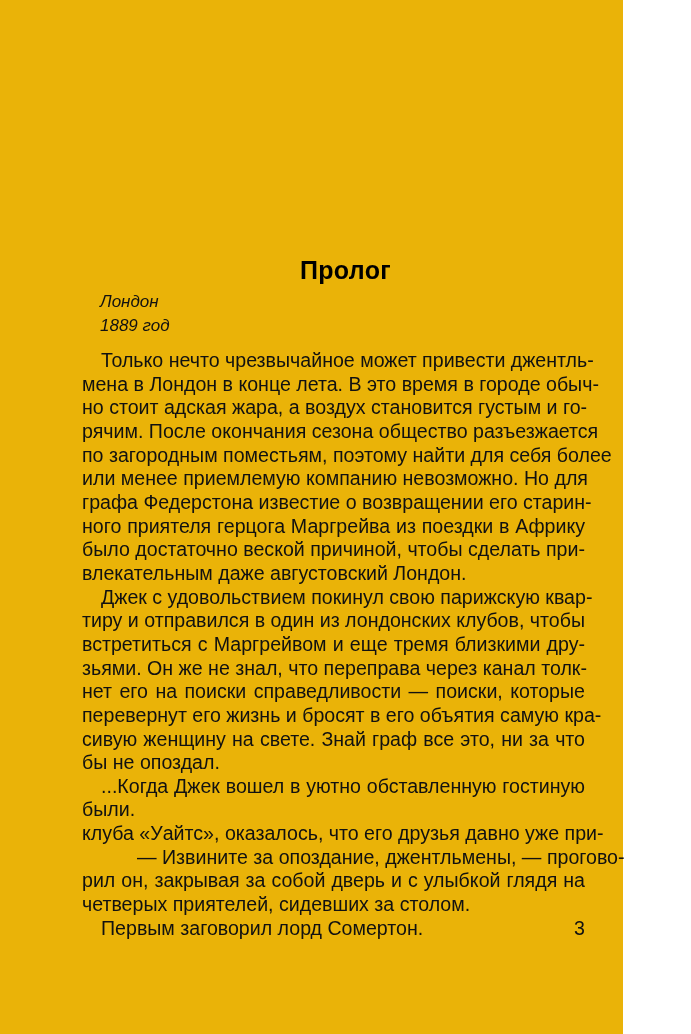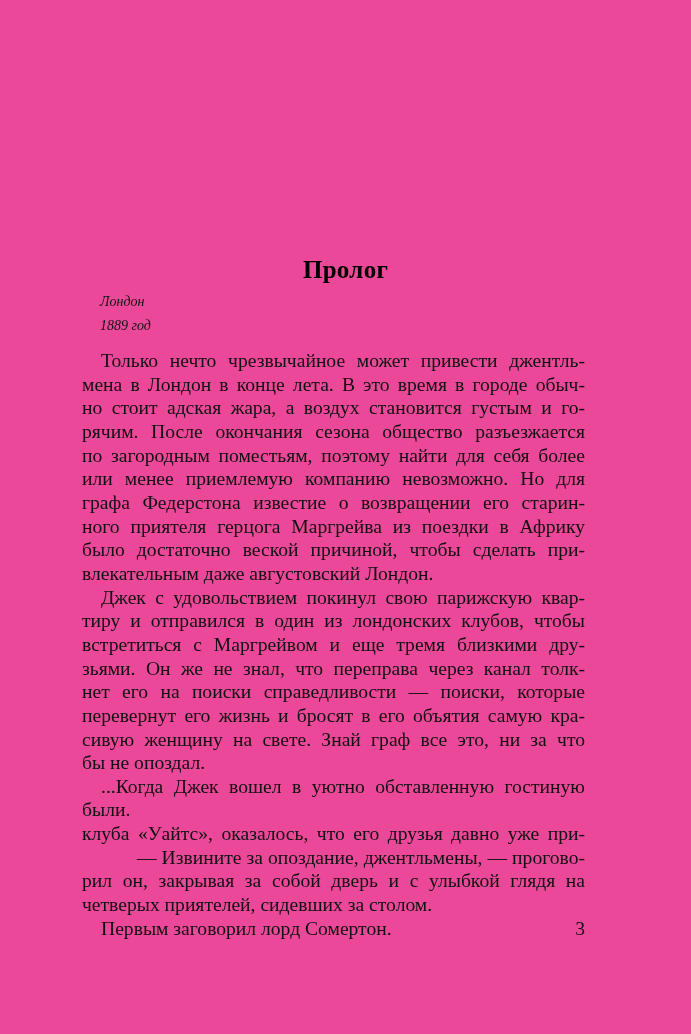--- a/index.html
+++ b/index.html
@@ -1,29 +1,29 @@
 <!DOCTYPE html>
 <html><head>
 <meta charset="utf-8">
 <style>
   html, body { margin: 0; padding: 0; background: #ffffff; }
   body { width: 691px; height: 1034px; position: relative; overflow: hidden; }
   .page {
-    position: absolute; left: 0; top: 0; width: 691px; height: 1034px;
-    background: #ec4899; color: #111111;
-    font-family: Liberation Serif, serif;
+    position: absolute; left: 0; top: 0; width: 623px; height: 1034px;
+    background: #eab308; color: #111111;
+    font-family: Liberation Sans, sans-serif;
   }
   .title {
     position: absolute; left: 0; width: 691px; top: 254px;
     text-align: center; font-weight: bold; font-size: 25px; line-height: 32px;
     letter-spacing: 0.3px; color: #000;
   }
   .meta {
     position: absolute; left: 100px; top: 290px;
-    font-style: italic; font-size: 14px; line-height: 23.5px;
+    font-style: italic; font-size: 17px; line-height: 23.5px;
   }
   .meta div { white-space: nowrap; }
   .body {
     position: absolute; left: 82px; top: 349px; width: 503px;
     font-size: 19.6px; line-height: 23.67px;
   }
   .line {
     display: block; height: 23.67px; white-space: nowrap; overflow: visible;
     text-align: justify; text-align-last: justify;
   }

